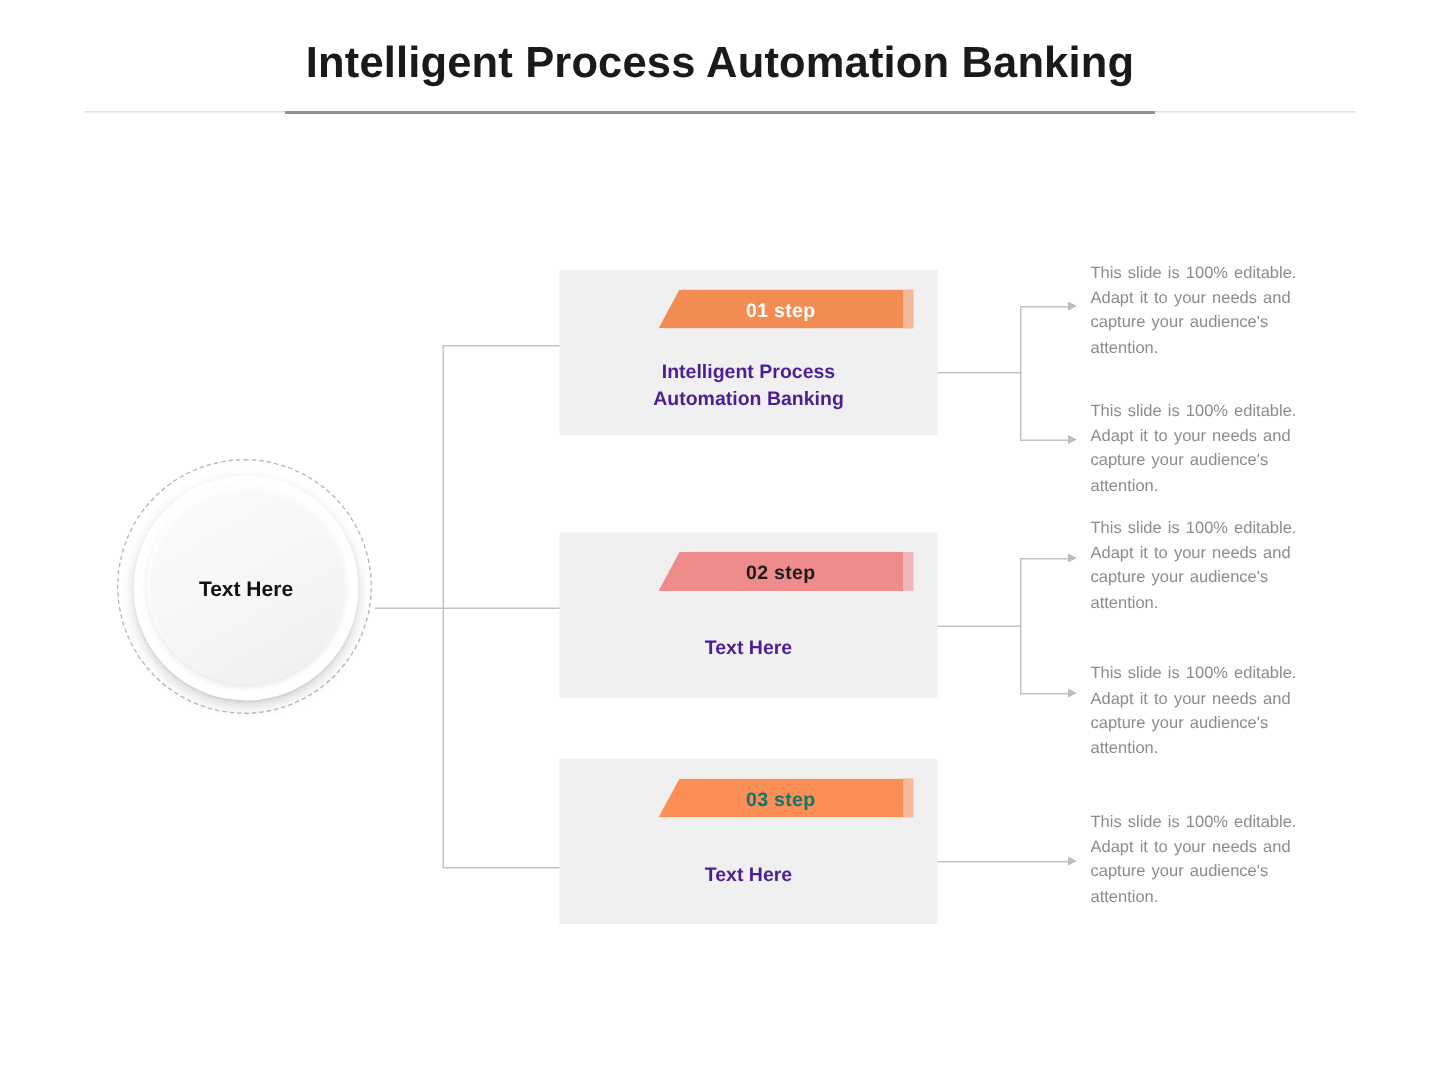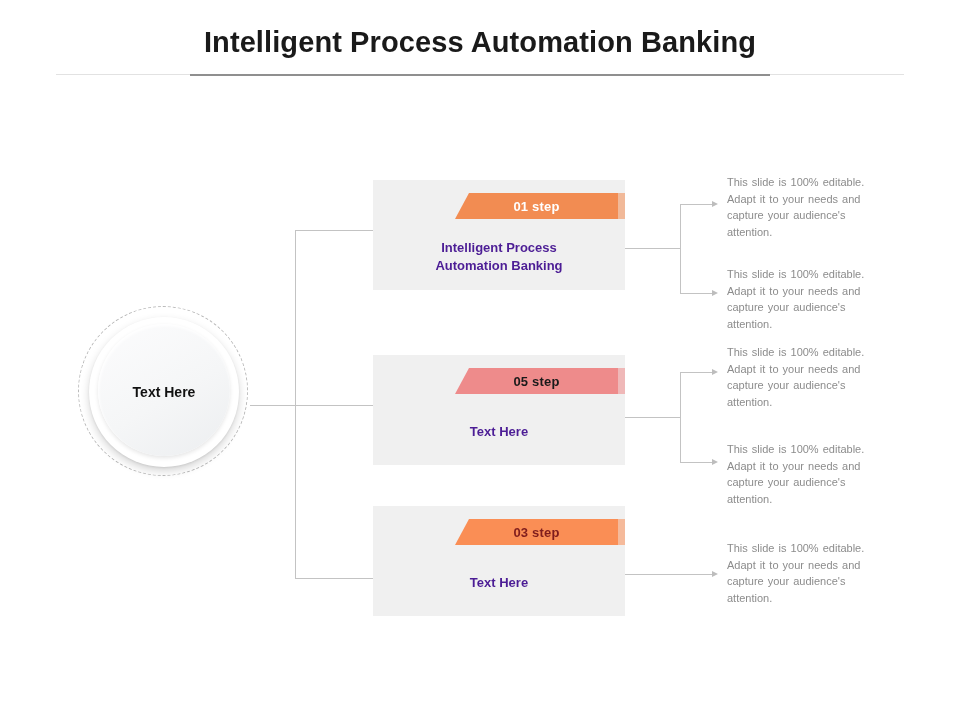--- a/index.html
+++ b/index.html
@@ -116,21 +116,21 @@
   
   .card {
     position: absolute;
     left: 373px;
     width: 252px;
     height: 110px;
     background: #f0f0f0;
   }
   .card-ribbon {
     position: absolute;
-    left: 82px;
+    left: 66px;
     top: 13px;
     width: 170px;
     height: 26px;
   }
   .ribbon-body {
     position: absolute;
     left: 0; top: 0;
     width: 163px;
     height: 26px;
     clip-path: polygon(14px 0, 100% 0, 100% 100%, 0 100%);
@@ -227,30 +227,30 @@
       <div class="ribbon-label" style="color:#FFFFFF;">01 step</div>
     </div>
     <div class="card-body">Intelligent Process
 Automation Banking</div>
   </div>
 
   <div class="card" style="top:355px;">
     <div class="card-ribbon">
       <div class="ribbon-body" style="background:#EE8B8B;"></div>
       <div class="ribbon-fold" style="background:#EE8B8B;"></div>
-      <div class="ribbon-label" style="color:#1A1A1A;">05 step</div>
+      <div class="ribbon-label" style="color:#1A1A1A;">02 step</div>
     </div>
     <div class="card-body">Text Here</div>
   </div>
 
   <div class="card" style="top:506px;">
     <div class="card-ribbon">
       <div class="ribbon-body" style="background:#FA8E55;"></div>
       <div class="ribbon-fold" style="background:#FA8E55;"></div>
-      <div class="ribbon-label" style="color:#7f1d1d;">03 step</div>
+      <div class="ribbon-label" style="color:#0f766e;">03 step</div>
     </div>
     <div class="card-body">Text Here</div>
   </div>
 
   <div class="conn conn-h" style="left:625px; top:248px; width:56px;"></div>
   <div class="conn conn-v" style="left:680px; top:204px; height:89px;"></div>
   <div class="conn conn-h" style="left:680px; top:204px; width:33px;"></div>
   <div class="arrow-head" style="left:712px; top:200.5px;"></div>
   <div class="conn conn-h" style="left:680px; top:293px; width:33px;"></div>
   <div class="arrow-head" style="left:712px; top:289.5px;"></div>

